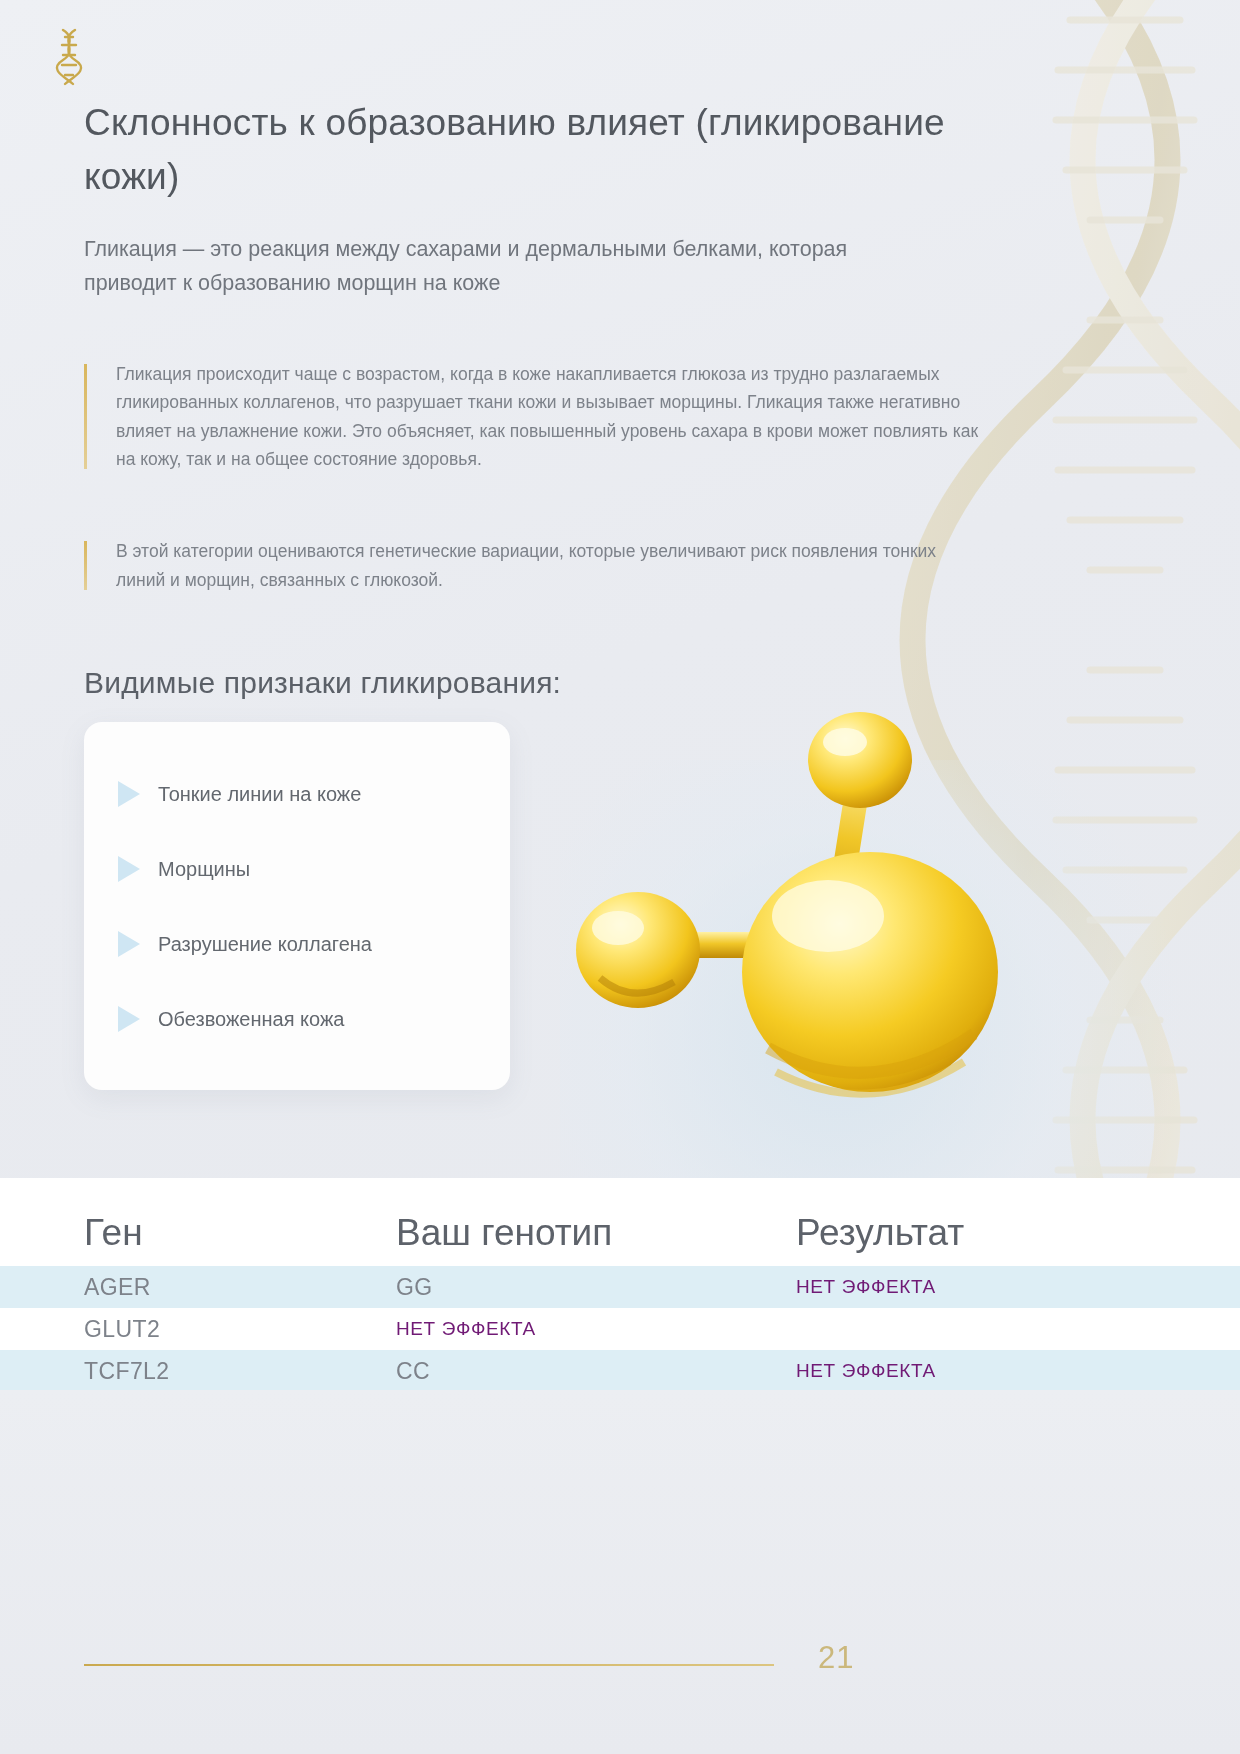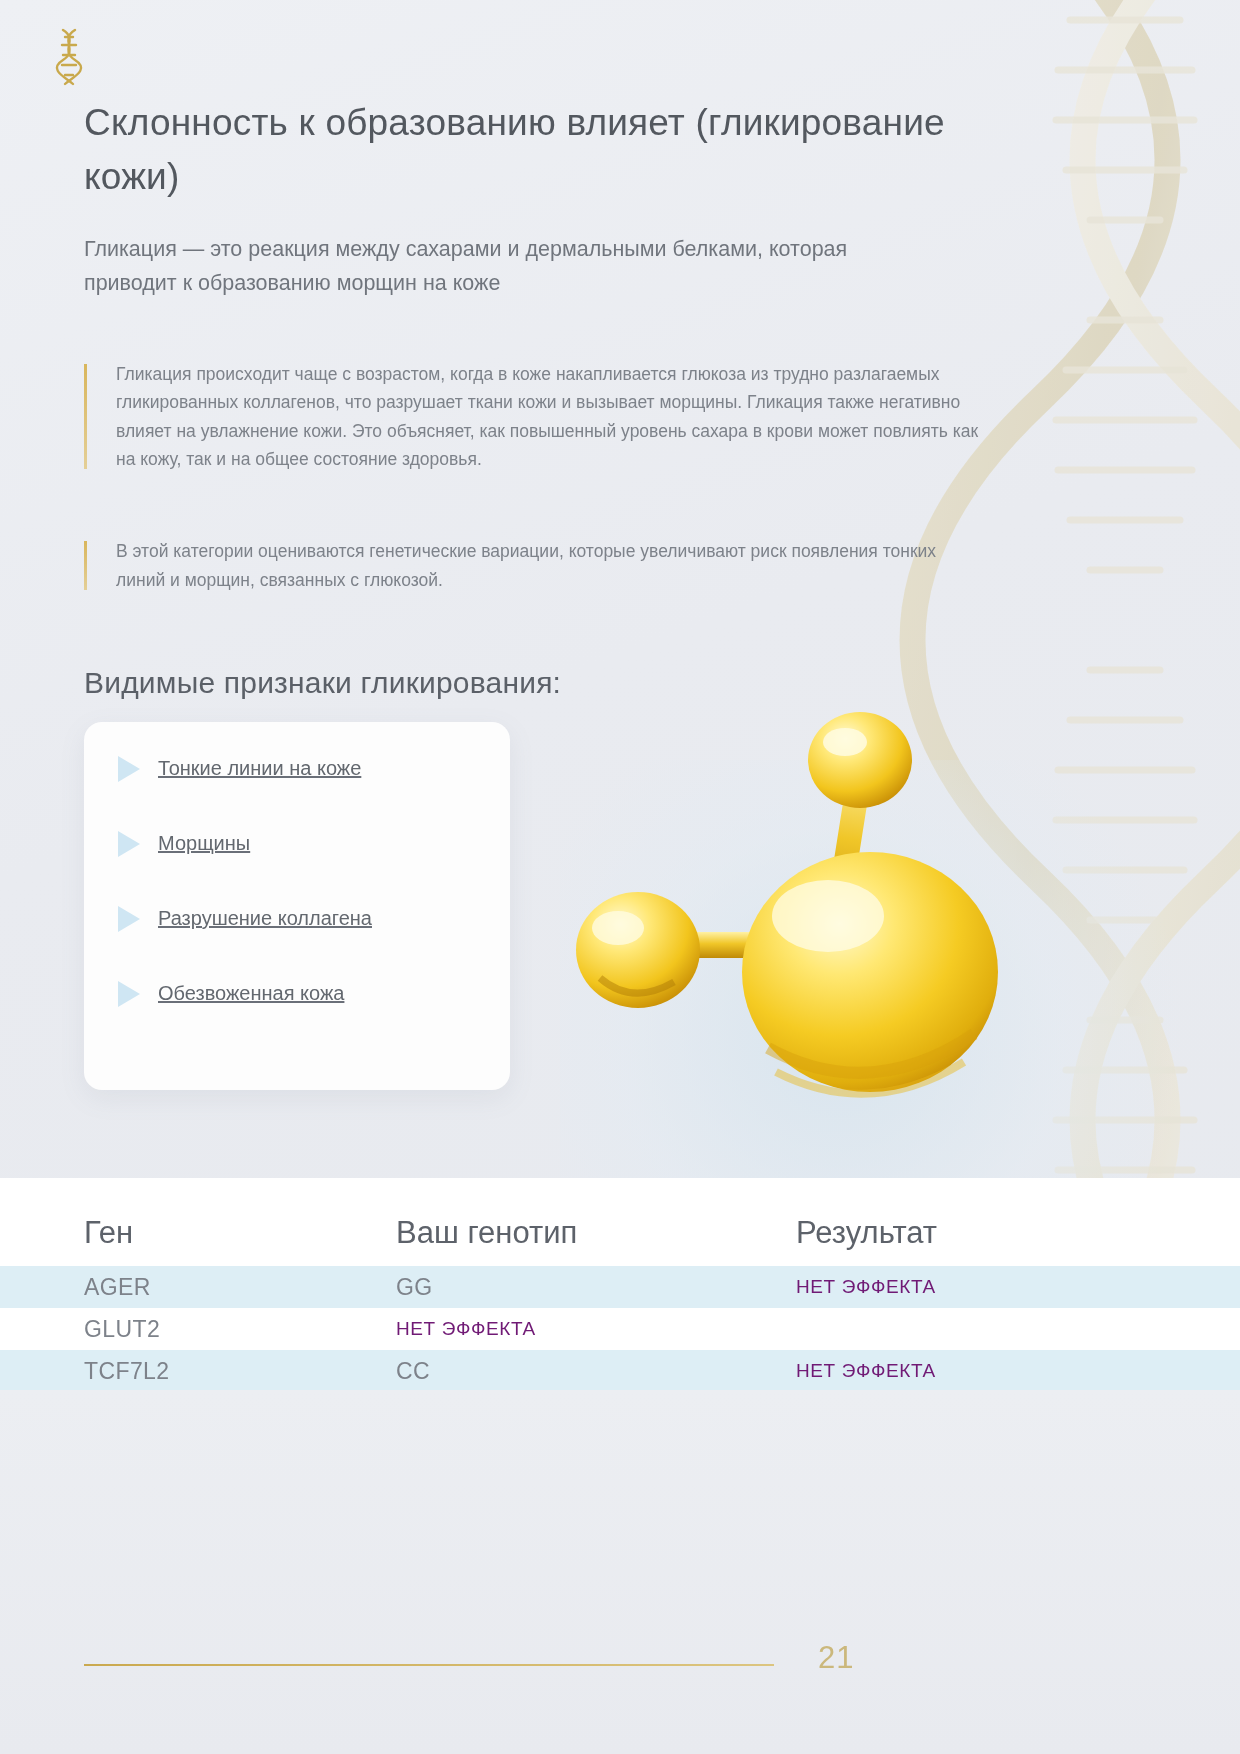--- a/index.html
+++ b/index.html
@@ -118,22 +118,22 @@
     top: 722px;
     width: 426px;
     background: #fdfdfd;
     border-radius: 18px;
     padding: 34px 30px 34px 26px;
     box-shadow: 0 8px 26px rgba(120,130,145,.10);
   }
 
   .sign-row {
     display: flex;
+    align-items: center;
     height: 75px;
-    text-decoration: underline;
   }
 
   .tri {
     flex: 0 0 auto;
     width: 0; height: 0;
     margin-right: 18px;
     margin-left: 8px;
     border-top: 13px solid transparent;
     border-bottom: 13px solid transparent;
     border-left: 22px solid #cfe6f3;
@@ -165,21 +165,21 @@
   }
 
   .t-row {
     display: flex;
     align-items: center;
     padding: 0 84px;
   }
 
   .t-head { height: 66px; }
   .t-head .cell {
-    font-size: 31px;
+    font-size: 37px;
     color: #5d626a;
     font-weight: 400;
   }
 
   .t-body-row { height: 42px; }
   .t-body-row.alt { background: #ddeef5; }
 
   .cell { flex: 0 0 auto; }
   .c-gene   { width: 312px; }
   .c-type   { width: 400px; }

